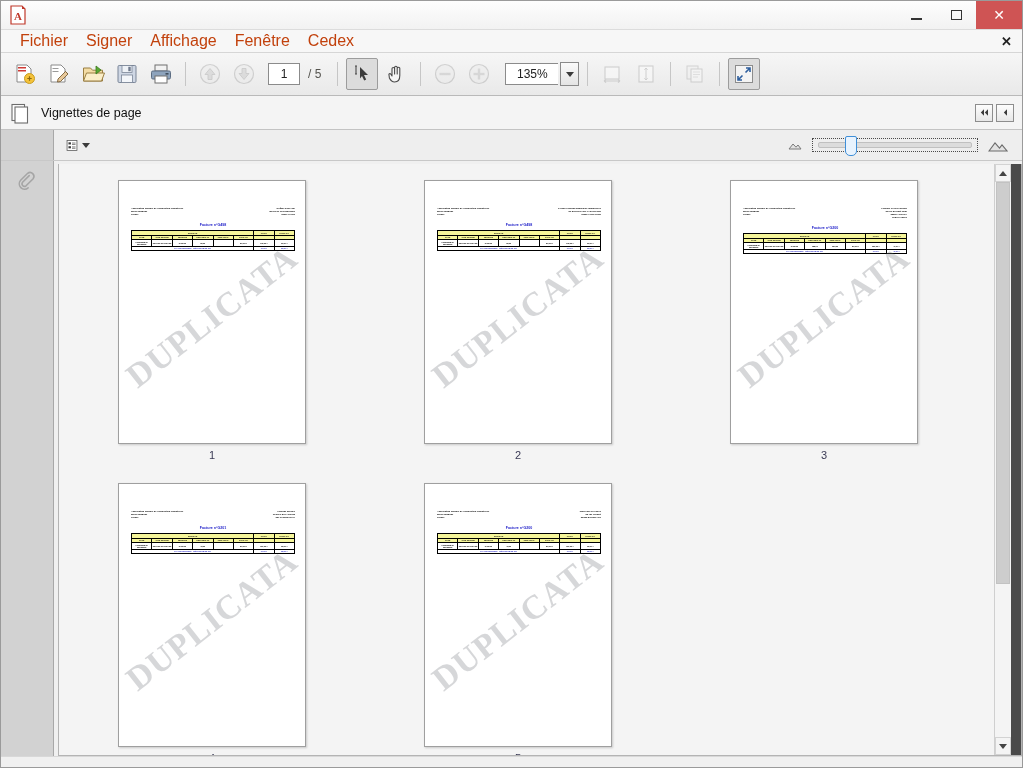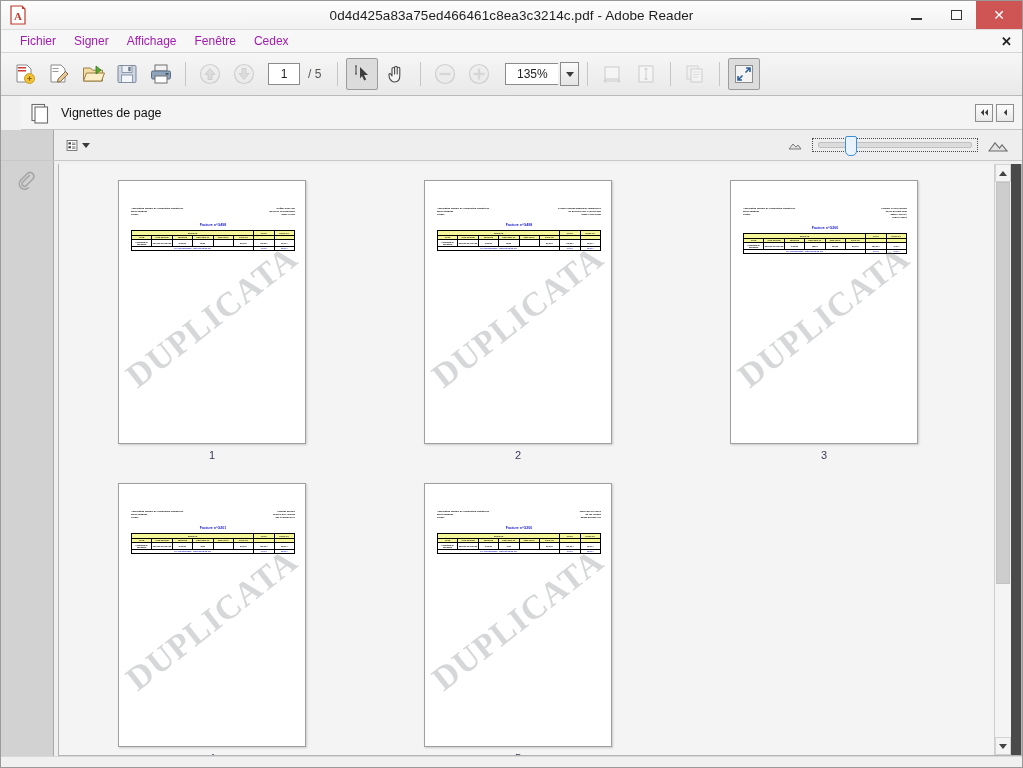--- a/index.html
+++ b/index.html
@@ -42,21 +42,21 @@
   .min-g{display:block;width:11px;height:2px;background:#333;margin-top:8px;}
   .max-g{display:block;width:11px;height:10px;border:1.6px solid #333;box-sizing:border-box;}
 
   
   .menubar{
     height:22px;min-height:22px;background:#f7f7f7;
     display:flex;align-items:center;border-bottom:1px solid #d6d6d6;
     padding-left:10px;position:relative;
   }
   .menu-item{
-    font-size:12px;color:#a21caf;padding:2px 9px;cursor:default;
+    font-size:16px;color:#c2410c;padding:2px 9px;cursor:default;
   }
   .menubar-close{
     margin-left:auto;margin-right:10px;font-size:13px;color:#222;font-weight:bold;
   }
 
   
   .toolbar{
     height:42px;min-height:42px;
     background:linear-gradient(#f6f6f6,#e9e9e9);
     border-bottom:1px solid #b9b9b9;
@@ -92,21 +92,21 @@
 
   .tb-right{margin-left:auto;display:flex;align-items:center;}
   .tb-link{
     font-size:14.5px;font-weight:bold;color:#2a5699;padding:0 14px;cursor:default;
   }
 
   
   .panelbar{
     height:33px;min-height:33px;background:#f4f4f4;
     border-bottom:1px solid #c3c3c3;
-    display:flex;align-items:center;padding:0 8px;margin-left:20px;
+    display:flex;align-items:center;padding:0 8px;
   }
   .panel-title{font-size:12.5px;color:#111;margin-left:10px;}
   .panel-right{margin-left:auto;display:flex;gap:3px;}
   .nav-sq{
     width:16px;height:16px;border:1px solid #8d8d8d;
     background:linear-gradient(#fdfdfd,#e7e7e7);
     display:flex;align-items:center;justify-content:center;
   }
 
   
@@ -218,21 +218,20 @@
 <div class="app">
 
   <div class="titlebar">
     <div class="app-icon">
       <svg width="22" height="22" viewBox="0 0 22 22">
         <path d="M4 2 h11 l3 3 v15 h-14 z" fill="#ffffff" stroke="#c0392b" stroke-width="1.2"></path>
         <path d="M15 2 v3 h3 z" fill="#c0392b"></path>
         <text x="11" y="16" font-size="11" font-weight="bold" fill="#c0392b" text-anchor="middle" font-family="Liberation Serif, serif">A</text>
       </svg>
     </div>
-    <div class="title-text">0d4d425a83a75ed466461c8ea3c3214c.pdf - Adobe Reader</div>
     <div class="win-btns">
       <div class="win-btn min">
           <i class="min-g"></i>
         </div>
       <div class="win-btn max">
           <i class="max-g"></i>
         </div>
       <div class="win-btn close">✕</div>
     </div>
   </div>

